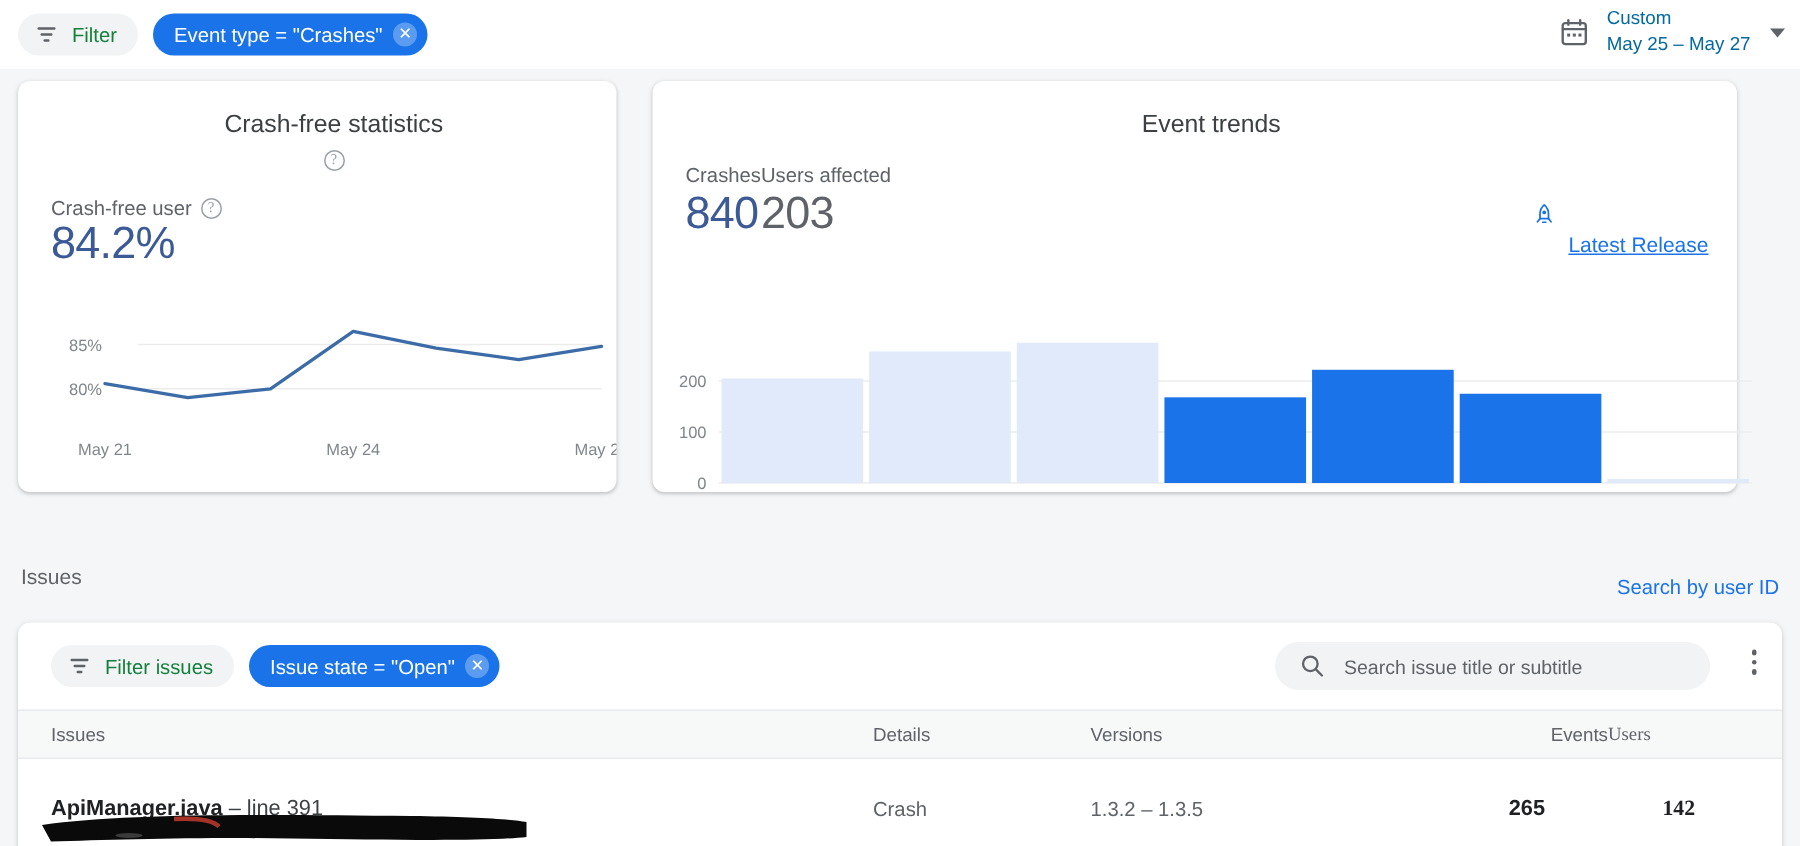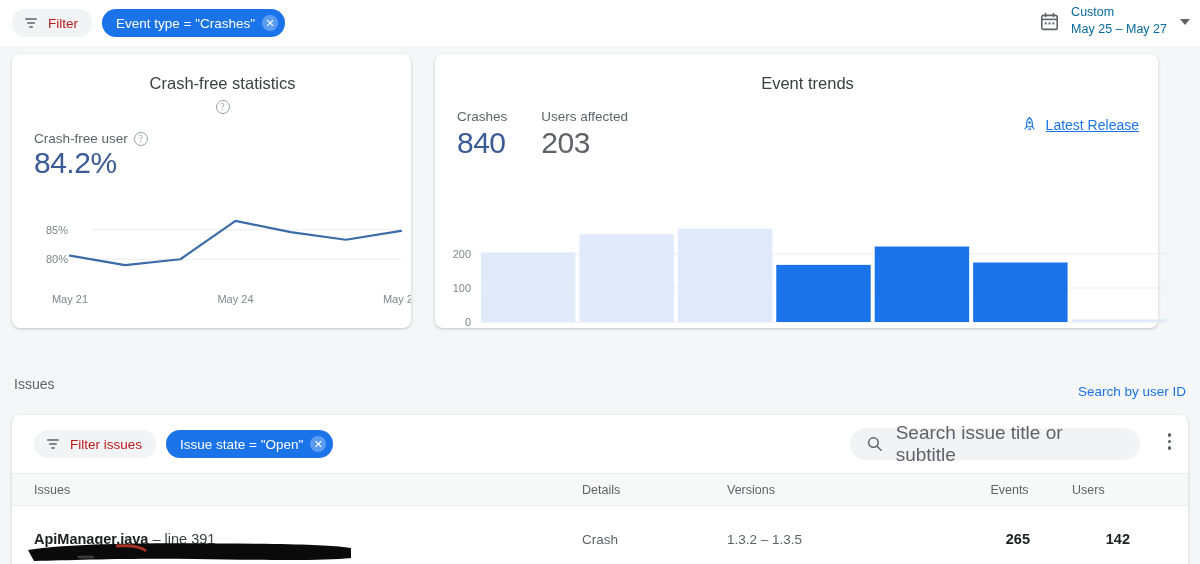--- a/index.html
+++ b/index.html
@@ -15,21 +15,21 @@
     height: 46px; width: 1200px;
     background: #ffffff;
     display: flex; align-items: center;
     padding: 0 12px;
     position: relative;
   }
   .filter-btn {
     display: flex; align-items: center; gap: 9px;
     height: 28px; padding: 0 14px 0 11px;
     background: #f1f3f4; border-radius: 14px;
-    color: #b91c1c; font-size: 13.5px;
+    color: #15803d; font-size: 13.5px;
     cursor: pointer;
   }
   .filter-chip {
     display: flex; align-items: center; gap: 7px;
     height: 28px; padding: 0 7px 0 14px;
     background: #1a73e8; border-radius: 14px;
     color: #ffffff; font-size: 13.5px; font-weight: 500;
     margin-left: 10px; cursor: pointer;
   }
   .chip-x {
@@ -73,29 +73,29 @@
   .metric-label {
     font-size: 13.5px; color: #5f6368;
     display: flex; align-items: center; gap: 6px;
   }
   .metric-value { font-size: 30px; color: #3c5a96; font-weight: 400; letter-spacing: -.5px; }
   .metric-value.dark { color: #5f6368; }
 
   .cfu-block { padding: 17px 0 0 22px; }
   .cfu-block .metric-value { margin-top: 0; }
 
-  .trend-metrics { display: flex; gap: 34px; padding: 16px 0 0 22px; }
+  .trend-metrics { display: flex; padding: 16px 0 0 22px; }
   .tm-col .metric-value { margin-top: 2px; }
 
   .latest-release {
     position: absolute; right: 19px; top: 62px;
     display: flex; align-items: center; gap: 8px;
     color: #1a73e8; font-size: 14px; cursor: pointer;
   }
-  .latest-release .lr-text { text-decoration: underline; }
+  .latest-release .lr-text { text-decoration: underline; margin-top: 39px; }
 
   
   .chart-wrap { position: absolute; }
   .chart-left { left: 0; top: 150px; width: 399px; height: 120px; }
   .chart-right { left: 0; top: 160px; width: 753px; height: 114px; }
   .axis-label { font-size: 11px; fill: #80868b; font-family: "Liberation Sans", sans-serif; }
 
   
   .issues-head {
     display: flex; align-items: center; justify-content: space-between;
@@ -113,39 +113,39 @@
   .table-toolbar {
     height: 58px; display: flex; align-items: center; padding: 0 14px 0 22px;
     position: relative;
   }
   .search-box {
     position: absolute; right: 48px; top: 13px;
     width: 290px; height: 32px; border-radius: 16px;
     background: #f1f3f4; display: flex; align-items: center; gap: 12px;
     padding: 0 16px; cursor: text;
   }
-  .search-ph { font-size: 19px; color: #5f6368; }
+  .search-ph { font-size: 13px; color: #5f6368; }
   .kebab {
     position: absolute; right: 17px; top: 18px;
     display: flex; flex-direction: column; gap: 3px; cursor: pointer;
   }
   .kebab i { width: 3.5px; height: 3.5px; border-radius: 50%; background: #5f6368; display: block; }
 
   .thead {
     display: flex; height: 33px; align-items: center;
     background: #f7f8f8; border-top: 1px solid #e8eaed; border-bottom: 1px solid #e8eaed;
     font-size: 12.5px; color: #5f6368;
   }
   .trow { display: flex; height: 66px; align-items: center; font-size: 14px; }
   .c-issue  { width: 570px; padding-left: 22px; }
   .c-detail { width: 145px; }
   .c-vers   { width: 220px; }
   .c-events { width: 125px; text-align: right; padding-right: 42px; }
-  .c-users  { width: 116px; text-align: right; padding-right: 58px; }
-  .thead .c-events { text-align: center; padding-right: 0; }
+  .c-users  { width: 116px; text-align: right; padding-right: 58px; font-family: Liberation Serif, serif; }
+  .thead .c-events { text-align: right; padding-right: 0; }
   .thead .c-users  { text-align: left; padding-right: 0; }
 
   .issue-title { font-size: 14.5px; color: #202124; }
   .issue-title b { font-weight: 700; }
   .issue-title span { color: #3c4043; font-weight: 400; }
   .cell-muted { color: #5f6368; font-size: 13.5px; }
   .cell-num { font-weight: 700; color: #202124; font-size: 14.5px; }
 
   .redaction { position: absolute; left: 24px; top: 534px; }
 </style>

